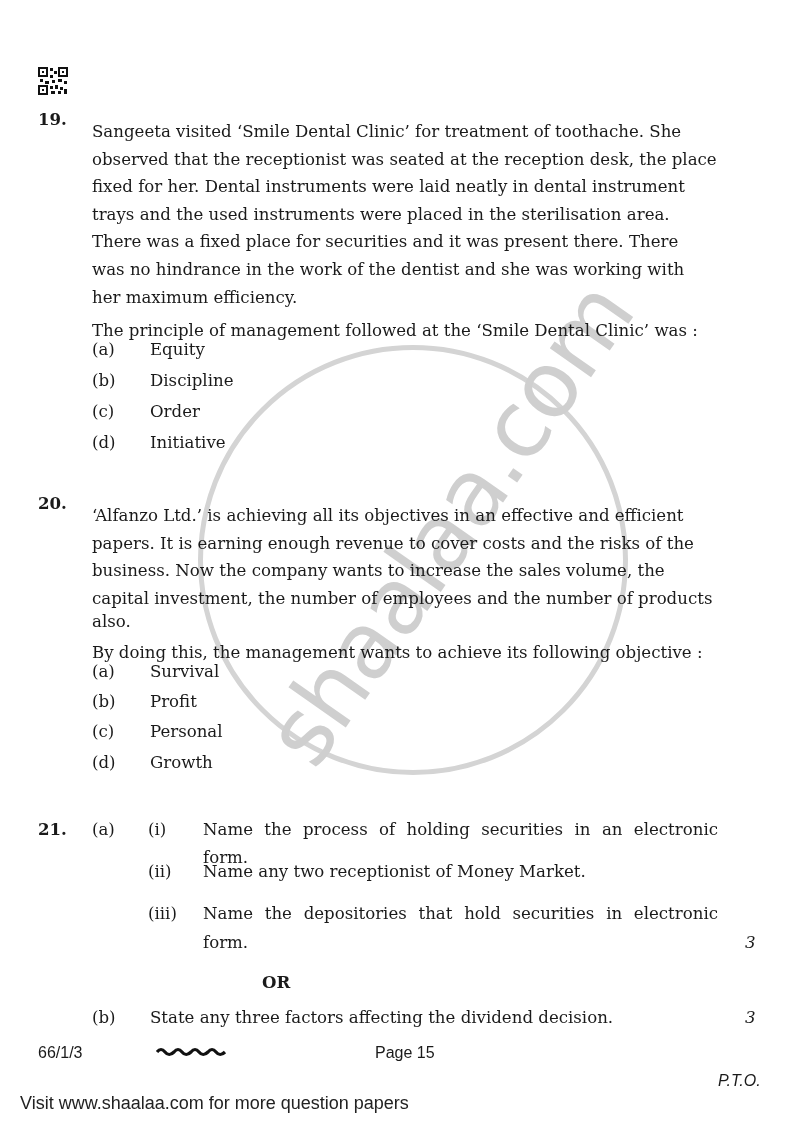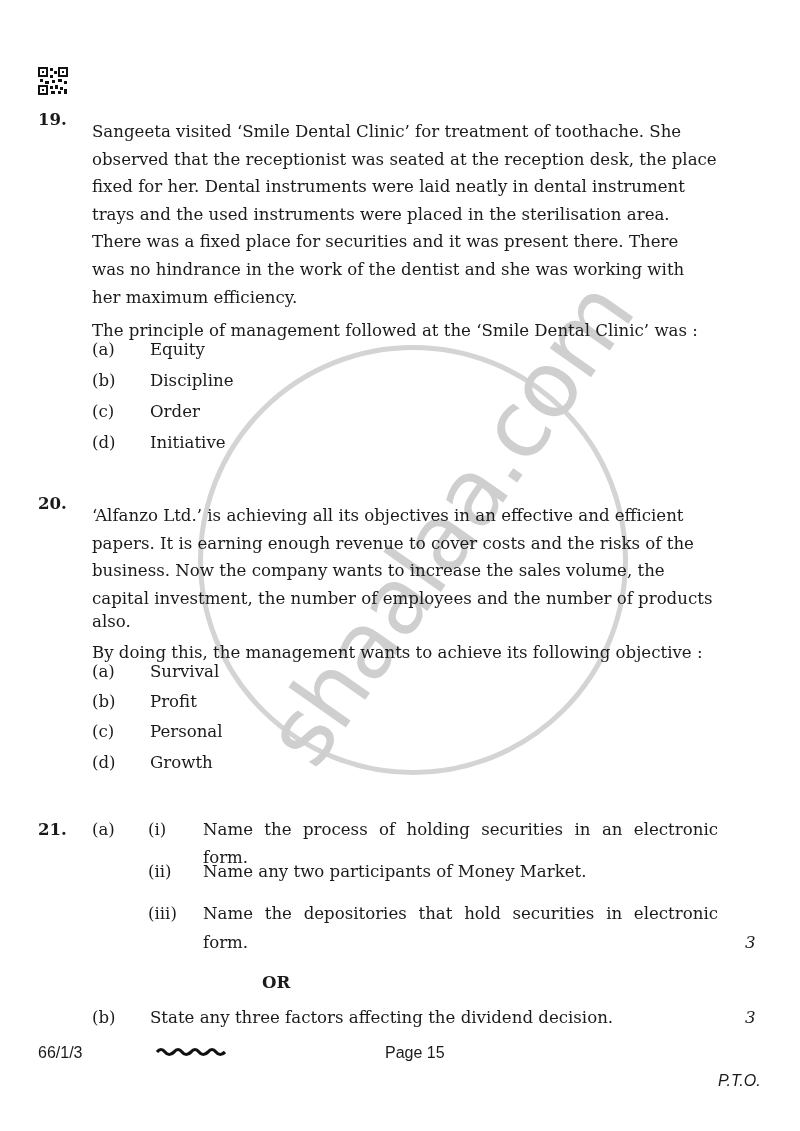--- a/index.html
+++ b/index.html
@@ -22,21 +22,21 @@
   .para { left: 92px; width: 626px; text-align: justify; }
   .opt-label { position: absolute; left: 92px; font-size: 16.6px; line-height: 27.6px; }
   .opt-text { position: absolute; left: 150px; font-size: 16.6px; line-height: 27.6px; }
   .sub-label { position: absolute; left: 148px; font-size: 16.6px; line-height: 27.6px; }
   .sub-text { position: absolute; left: 203px; width: 515px; font-size: 16.6px; line-height: 27.6px; text-align: justify; }
   .marks { position: absolute; left: 745px; font-style: italic; font-size: 16.6px; line-height: 27.6px; }
   .or { position: absolute; left: 262px; font-weight: bold; font-size: 16.6px; line-height: 27.6px; }
 
   .footer-code { position: absolute; left: 38px; top: 1044px; font-family: "Liberation Sans", sans-serif; font-size: 16px; }
   .footer-wave { position: absolute; left: 155px; top: 1043px; width: 72px; height: 18px; }
-  .footer-page { position: absolute; left: 375px; top: 1044px; font-family: "Liberation Sans", sans-serif; font-size: 16px; margin-left: 10px; }
+  .footer-page { position: absolute; left: 375px; top: 1044px; font-family: "Liberation Sans", sans-serif; font-size: 16px; }
   .footer-pto { position: absolute; left: 718px; top: 1044px; font-family: "Liberation Sans", sans-serif; font-style: italic; font-size: 16px; margin-top: 28px; }
   .visit { position: absolute; left: 20px; top: 1093px; font-family: "Liberation Sans", sans-serif; font-size: 18px; color: #222; }
 </style>
 </head>
 <body>
 
 <div class="page">
 
   <div class="wm-circle"></div>
   <div class="wm-text">shaalaa.com</div>
@@ -125,21 +125,21 @@
     </div>
 
     <div>
       <div class="qnum" style="top:816px">21.</div>
       <span class="opt-label" style="top:816px">(a)</span>
 
       <span class="sub-label" style="top:816px">(i)</span>
       <span class="sub-text" style="top:816px">Name the process of holding securities in an electronic form.</span>
 
       <span class="sub-label" style="top:858px">(ii)</span>
-      <span class="sub-text" style="top:858px">Name any two participants of Money Market.</span>
+      <span class="sub-text" style="top:858px">Name any two receptionist of Money Market.</span>
 
       <span class="sub-label" style="top:900px">(iii)</span>
       <span class="sub-text" style="top:900px; text-align-last: justify;">Name the depositories that hold securities in electronic</span>
       <span class="sub-text" style="top:929px">form.</span>
       <span class="marks" style="top:929px">3</span>
 
       <span class="or" style="top:969px">OR</span>
 
       <span class="opt-label" style="top:1004px">(b)</span>
       <span class="opt-text" style="top:1004px">State any three factors affecting the dividend decision.</span>
@@ -149,13 +149,14 @@
 
   <div>
     <span class="footer-code">66/1/3</span>
     <svg class="footer-wave" viewBox="0 0 72 18">
       <path d="M2 9 Q6 4 10 9 T19 9 Q23 4 27 9 T36 9 Q40 4 44 9 T53 9 Q57 4 61 9 T70 9" fill="none" stroke="#111" stroke-width="3.2"></path>
     </svg>
     <span class="footer-page">Page 15</span>
     <span class="footer-pto">P.T.O.</span>
   </div>
 
+  <div class="visit">Visit www.shaalaa.com for more question papers</div>
 </div>
 
 </body></html>

